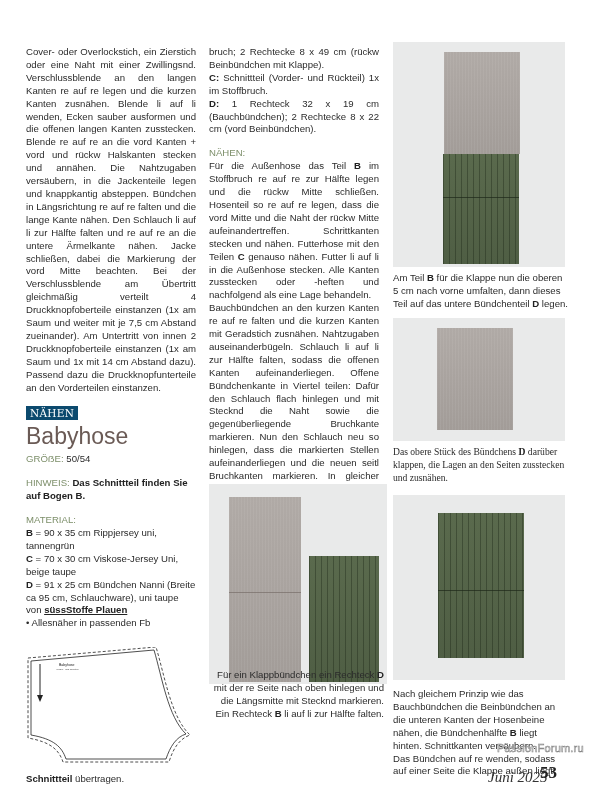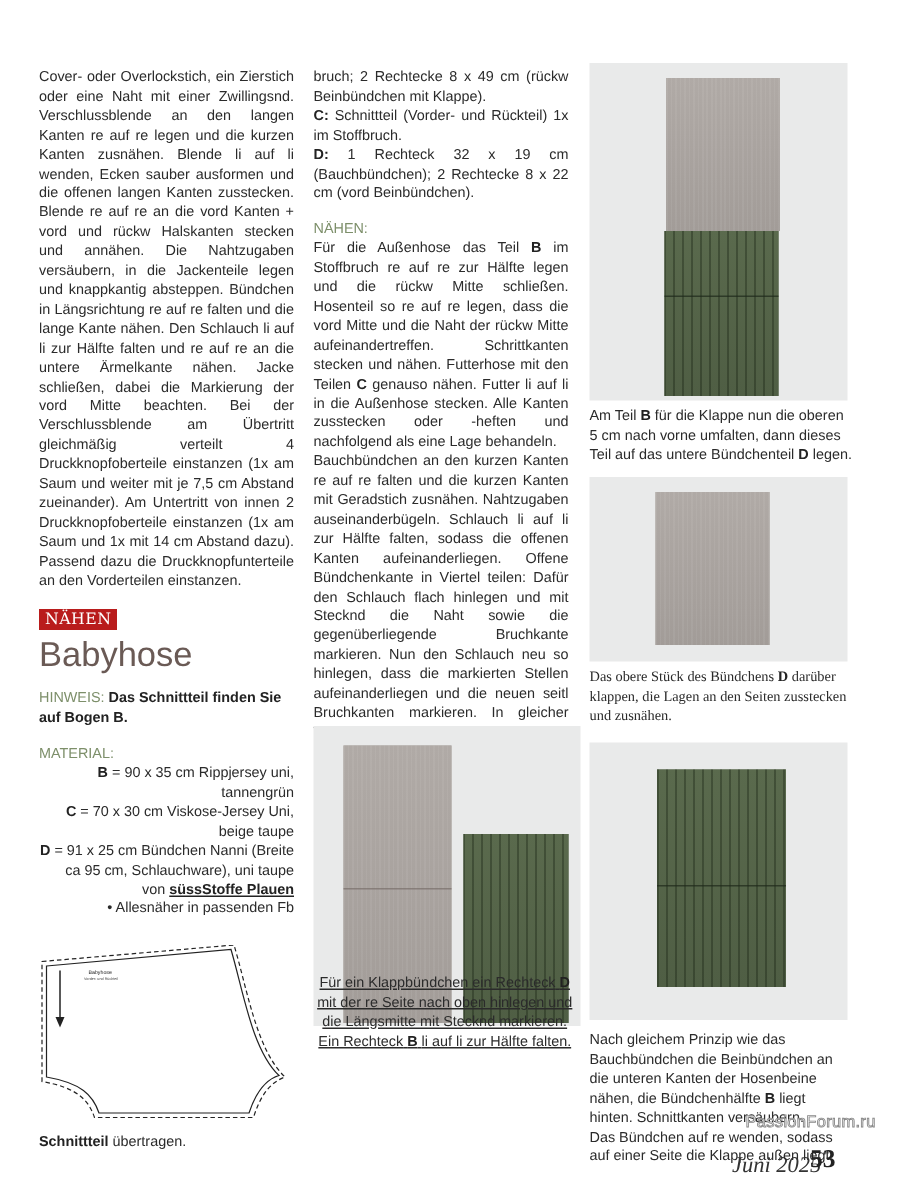--- a/index.html
+++ b/index.html
@@ -5,21 +5,21 @@
   * { box-sizing: border-box; margin: 0; padding: 0; }
   html, body { width: 600px; height: 800px; background: #ffffff; overflow: hidden; }
   body { position: relative; font-family: "Liberation Sans", "DejaVu Sans", sans-serif; color: #2b2b2b; }
   .col { position: absolute; font-size: 9.6px; line-height: 12.9px; }
   .col p { margin: 0; }
   .col1 { left: 26px; top: 46px; width: 170px; text-align: justify; }
   .col2 { left: 209px; top: 46px; width: 170px; text-align: justify; }
   .col3 { left: 393px; width: 175px; }
   b { font-weight: bold; color: #222; }
   .green { color: #7d8f6a; }
-  .tag { display: inline-block; background: #b91c1c; color: #fff; font-family: "DejaVu Serif", serif; font-size: 10.5px; padding: 1px 4px 0 4px; letter-spacing: 0.3px; }
+  .tag { display: inline-block; background: #0c4a6e; color: #fff; font-family: "DejaVu Serif", serif; font-size: 10.5px; padding: 1px 4px 0 4px; letter-spacing: 0.3px; }
   .title { font-size: 23px; line-height: 26px; color: #6a5a55; margin-top: 2px; }
   .gap { height: 11px; }
   .photo { position: absolute; background: #e9eaea; overflow: hidden; }
   .fabric-beige { position: absolute; background: #a9a39e;
     background-image: repeating-linear-gradient(90deg, rgba(255,255,255,0.06) 0 1px, transparent 1px 3px), linear-gradient(180deg, #b0aaa6, #a29c98); }
   .fabric-green { position: absolute; background: #56654a;
     background-image: repeating-linear-gradient(90deg, rgba(20,30,15,0.35) 0 1px, transparent 1px 6px), linear-gradient(180deg, #5a6a4d, #4f5e44); }
   .fold { position: absolute; left: 0; right: 0; height: 1px; background: rgba(30,40,25,0.7); }
   .underline { text-decoration: underline; }
   .footer-date { position: absolute; left: 488px; top: 769px; font-family: "Liberation Serif", serif; font-style: italic; font-size: 15px; color: #333; }
@@ -27,25 +27,26 @@
   .watermark { position: absolute; left: 497px; top: 742px; font-size: 11px; color: #fff; -webkit-text-stroke: 0.6px #888; letter-spacing: 0.2px; }
 </style>
 </head>
 <body>
 
 <div class="col col1">
   <p>Cover- oder Overlockstich, ein Zierstich oder eine Naht mit einer Zwillingsnd. Verschlussblende an den langen Kanten re auf re legen und die kurzen Kanten zusnähen. Blende li auf li wenden, Ecken sauber ausformen und die offenen langen Kanten zusstecken. Blende re auf re an die vord Kanten + vord und rückw Halskanten stecken und annähen. Die Nahtzugaben versäubern, in die Jackenteile legen und knappkantig absteppen. Bündchen in Längsrichtung re auf re falten und die lange Kante nähen. Den Schlauch li auf li zur Hälfte falten und re auf re an die untere Ärmelkante nähen. Jacke schließen, dabei die Markierung der vord Mitte beachten. Bei der Verschlussblende am Übertritt gleichmäßig verteilt 4 Druckknopfoberteile einstanzen (1x am Saum und weiter mit je 7,5 cm Abstand zueinander). Am Untertritt von innen 2 Druckknopfoberteile einstanzen (1x am Saum und 1x mit 14 cm Abstand dazu). Passend dazu die Druckknopfunterteile an den Vorderteilen einstanzen.</p>
   <div style="height:12px"></div>
   <span class="tag">NÄHEN</span>
   <div class="title">Babyhose</div>
+  <p style="margin-top:4px"><span class="green">GRÖẞE:</span> <span>50/54</span></p>
   <div class="gap"></div>
   <p style="text-align:left"><span class="green">HINWEIS:</span> <b>Das Schnittteil finden Sie auf Bogen B.</b></p>
   <div class="gap"></div>
   <p class="green">MATERIAL:</p>
-  <div style="text-align:right">
+  <div style="text-align:left">
     <p><b>B</b> <span>= 90 x 35 cm Rippjersey uni, tannengrün</span></p>
     <p><b>C</b> <span>= 70 x 30 cm Viskose-Jersey Uni, beige taupe</span></p>
     <p><b>D</b> <span>= 91 x 25 cm Bündchen Nanni (Breite ca 95 cm, Schlauchware), uni taupe</span></p>
     <p><span>von</span> <b class="underline">süssStoffe Plauen</b></p>
     <p>• Allesnäher in passenden Fb</p>
   </div>
   <div class="gap"></div>
   <svg width="170" height="118" viewBox="0 0 170 118" style="display:block;margin-top:6px">
     <g fill="none" stroke="#222" stroke-width="0.8">
       <path d="M5 14 L128 3 C136 30 142 70 160 87 C150 90 144 100 140 112 L40 112 C36 100 28 92 5 88 Z"></path>
@@ -71,21 +72,21 @@
   <p><span>Für die Außenhose das Teil</span> <b>B</b> <span>im Stoffbruch re auf re zur Hälfte legen und die rückw Mitte schließen. Hosenteil so re auf re legen, dass die vord Mitte und die Naht der rückw Mitte aufeinandertreffen. Schrittkanten stecken und nähen. Futterhose mit den Teilen</span> <b>C</b> <span>genauso nähen. Futter li auf li in die Außenhose stecken. Alle Kanten zusstecken oder -heften und nachfolgend als eine Lage behandeln.</span></p>
   <p>Bauchbündchen an den kurzen Kanten re auf re falten und die kurzen Kanten mit Geradstich zusnähen. Nahtzugaben auseinanderbügeln. Schlauch li auf li zur Hälfte falten, sodass die offenen Kanten aufeinanderliegen. Offene Bündchenkante in Viertel teilen: Dafür den Schlauch flach hinlegen und mit Stecknd die Naht sowie die gegenüberliegende Bruchkante markieren. Nun den Schlauch neu so hinlegen, dass die markierten Stellen aufeinanderliegen und die neuen seitl Bruchkanten markieren. In gleicher Weise an der Taillenkante die Viertel markieren. Die Bündchen re auf re so an die Taille der Hose stecken, dass die 1/4 Markierungen aufeinandertreffen – damit nichts drückt, die Naht am besten seitl an der Hose positionieren. Bündchen gleichmäßig gedehnt annähen. Schnittkanten versäubern.</p>
 </div>
 
 <div class="photo" style="left:209px;top:484px;width:178px;height:200px;">
   <div class="fabric-beige" style="left:20px;top:13px;width:72px;height:185px;">
     <div class="fold" style="top:95px;background:rgba(120,110,105,0.7)"></div>
   </div>
   <div class="fabric-green" style="left:100px;top:72px;width:70px;height:126px;"></div>
 </div>
-<div class="col" style="left:209px;top:650px;width:175px;text-align:center;text-decoration:underline;">
+<div class="col" style="left:209px;top:669px;width:175px;text-align:right;">
   <p><span>Für ein Klappbündchen ein Rechteck</span> <b>D</b> <span>mit der re Seite nach oben hinlegen und die Längsmitte mit Stecknd markieren. Ein Rechteck</span> <b>B</b> <span>li auf li zur Hälfte falten.</span></p>
 </div>
 
 <div class="photo" style="left:393px;top:42px;width:172px;height:225px;">
   <div class="fabric-beige" style="left:51px;top:10px;width:76px;height:102px;"></div>
   <div class="fabric-green" style="left:50px;top:112px;width:76px;height:110px;">
     <div class="fold" style="top:43px"></div>
   </div>
 </div>
 <div class="col col3" style="top:272px;">

